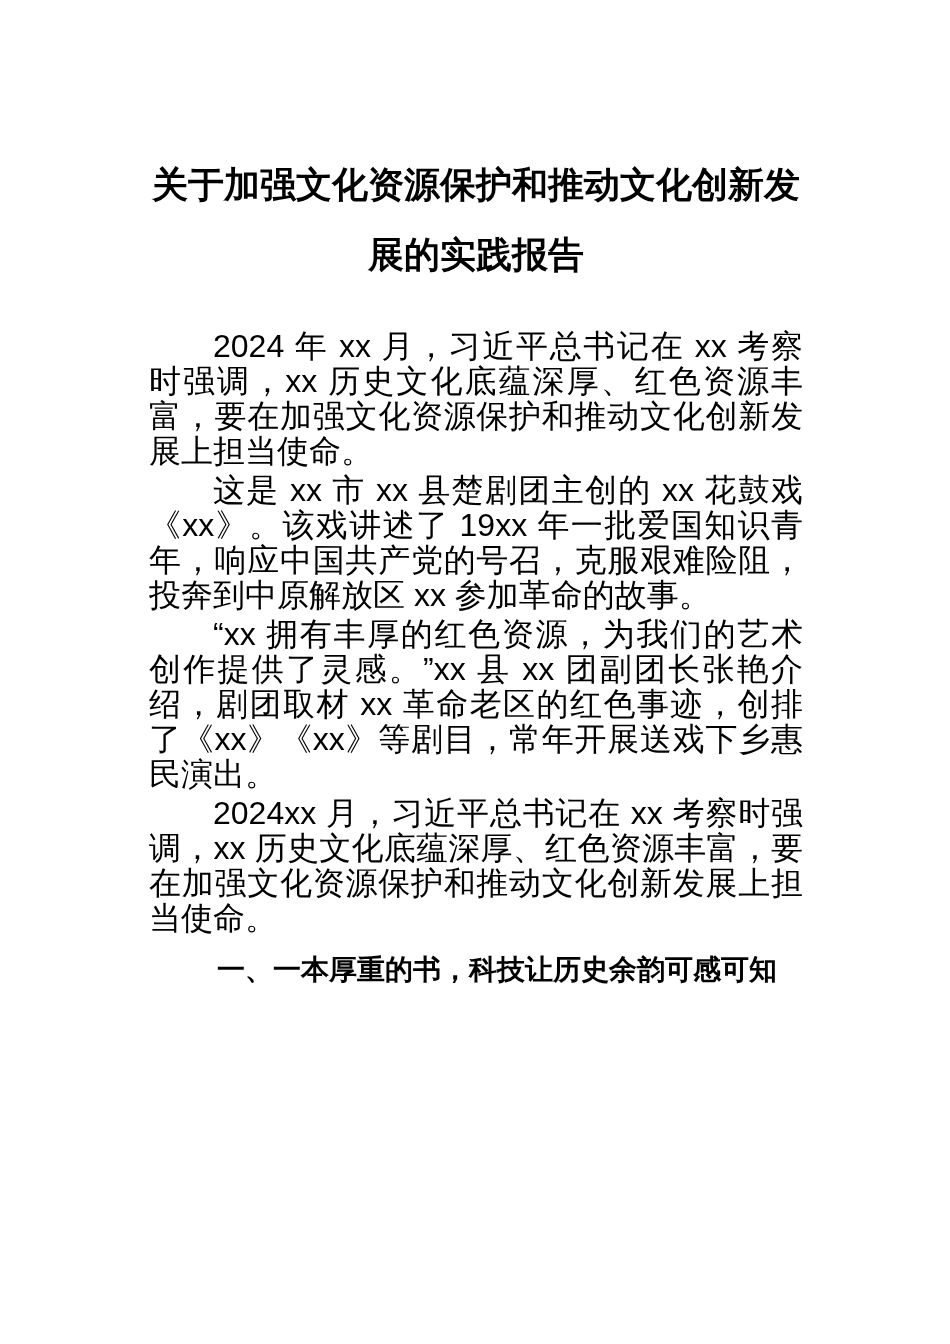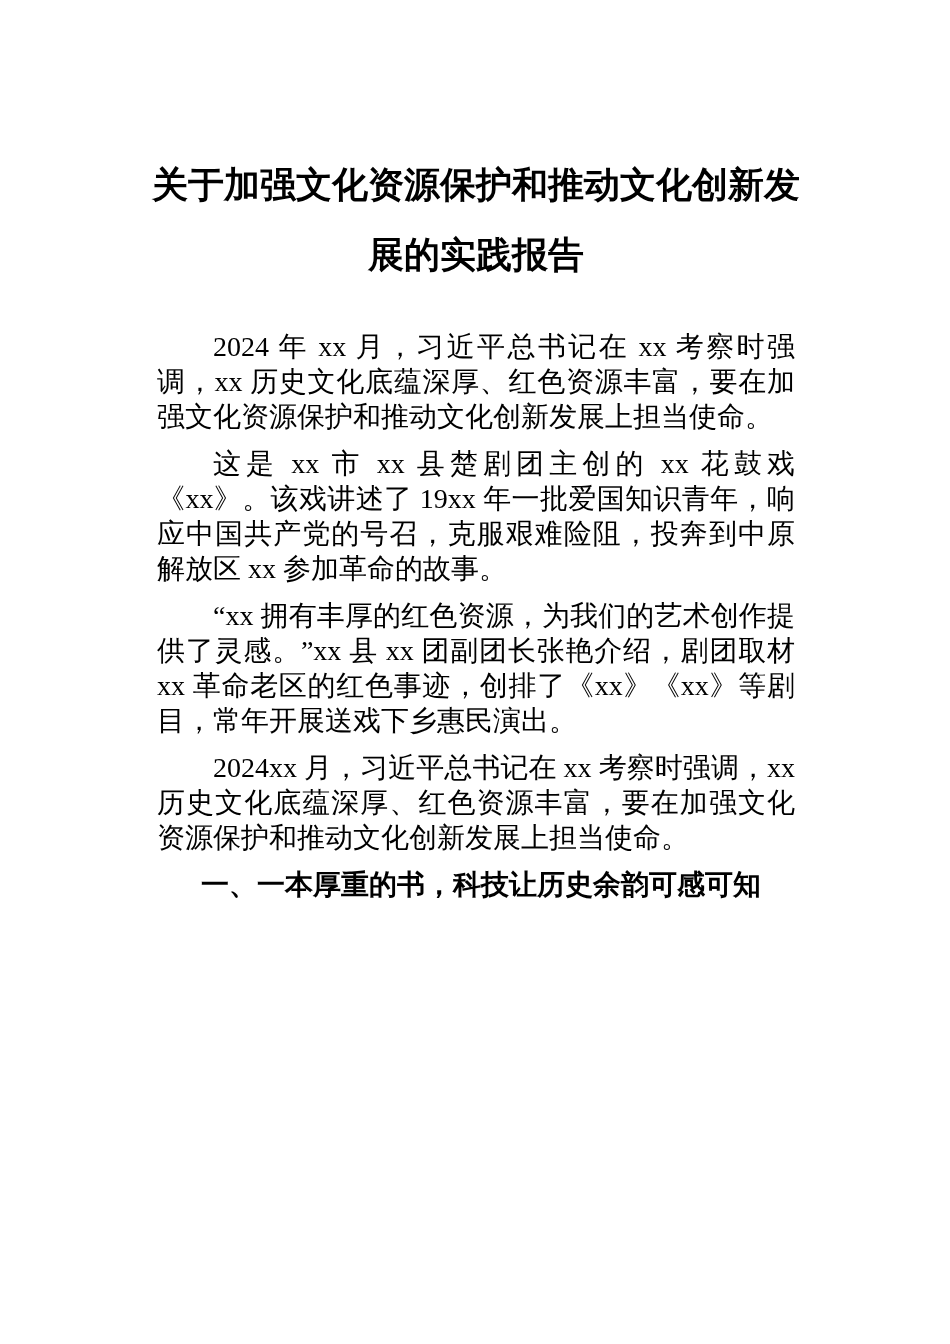--- a/index.html
+++ b/index.html
@@ -25,30 +25,30 @@
     text-align: center;
     margin: 0 0 39px 0;
     letter-spacing: 0;
   }
   .doc-body {
     font-family: "Liberation Serif", "DejaVu Serif", serif;
     font-size: 28px;
     line-height: 35px;
   }
   .para {
-    margin: 12px;
+    margin: 4px;
     text-indent: 2em;
     text-align: justify;
     text-justify: inter-character;
-    font-family: Liberation Serif, serif;
-    font-size: 28px;
+    font-family: Liberation Sans, sans-serif;
+    font-size: 32px;
     line-height: 35px;
   }
   .heading {
-    margin: 0;
+    margin: 16px;
     text-indent: 2em;
     text-align: left;
     font-family: "Liberation Sans", "DejaVu Sans", sans-serif;
     font-weight: bold;
     font-size: 28px;
     line-height: 35px;
   }
 </style>
 </head>
 <body>

